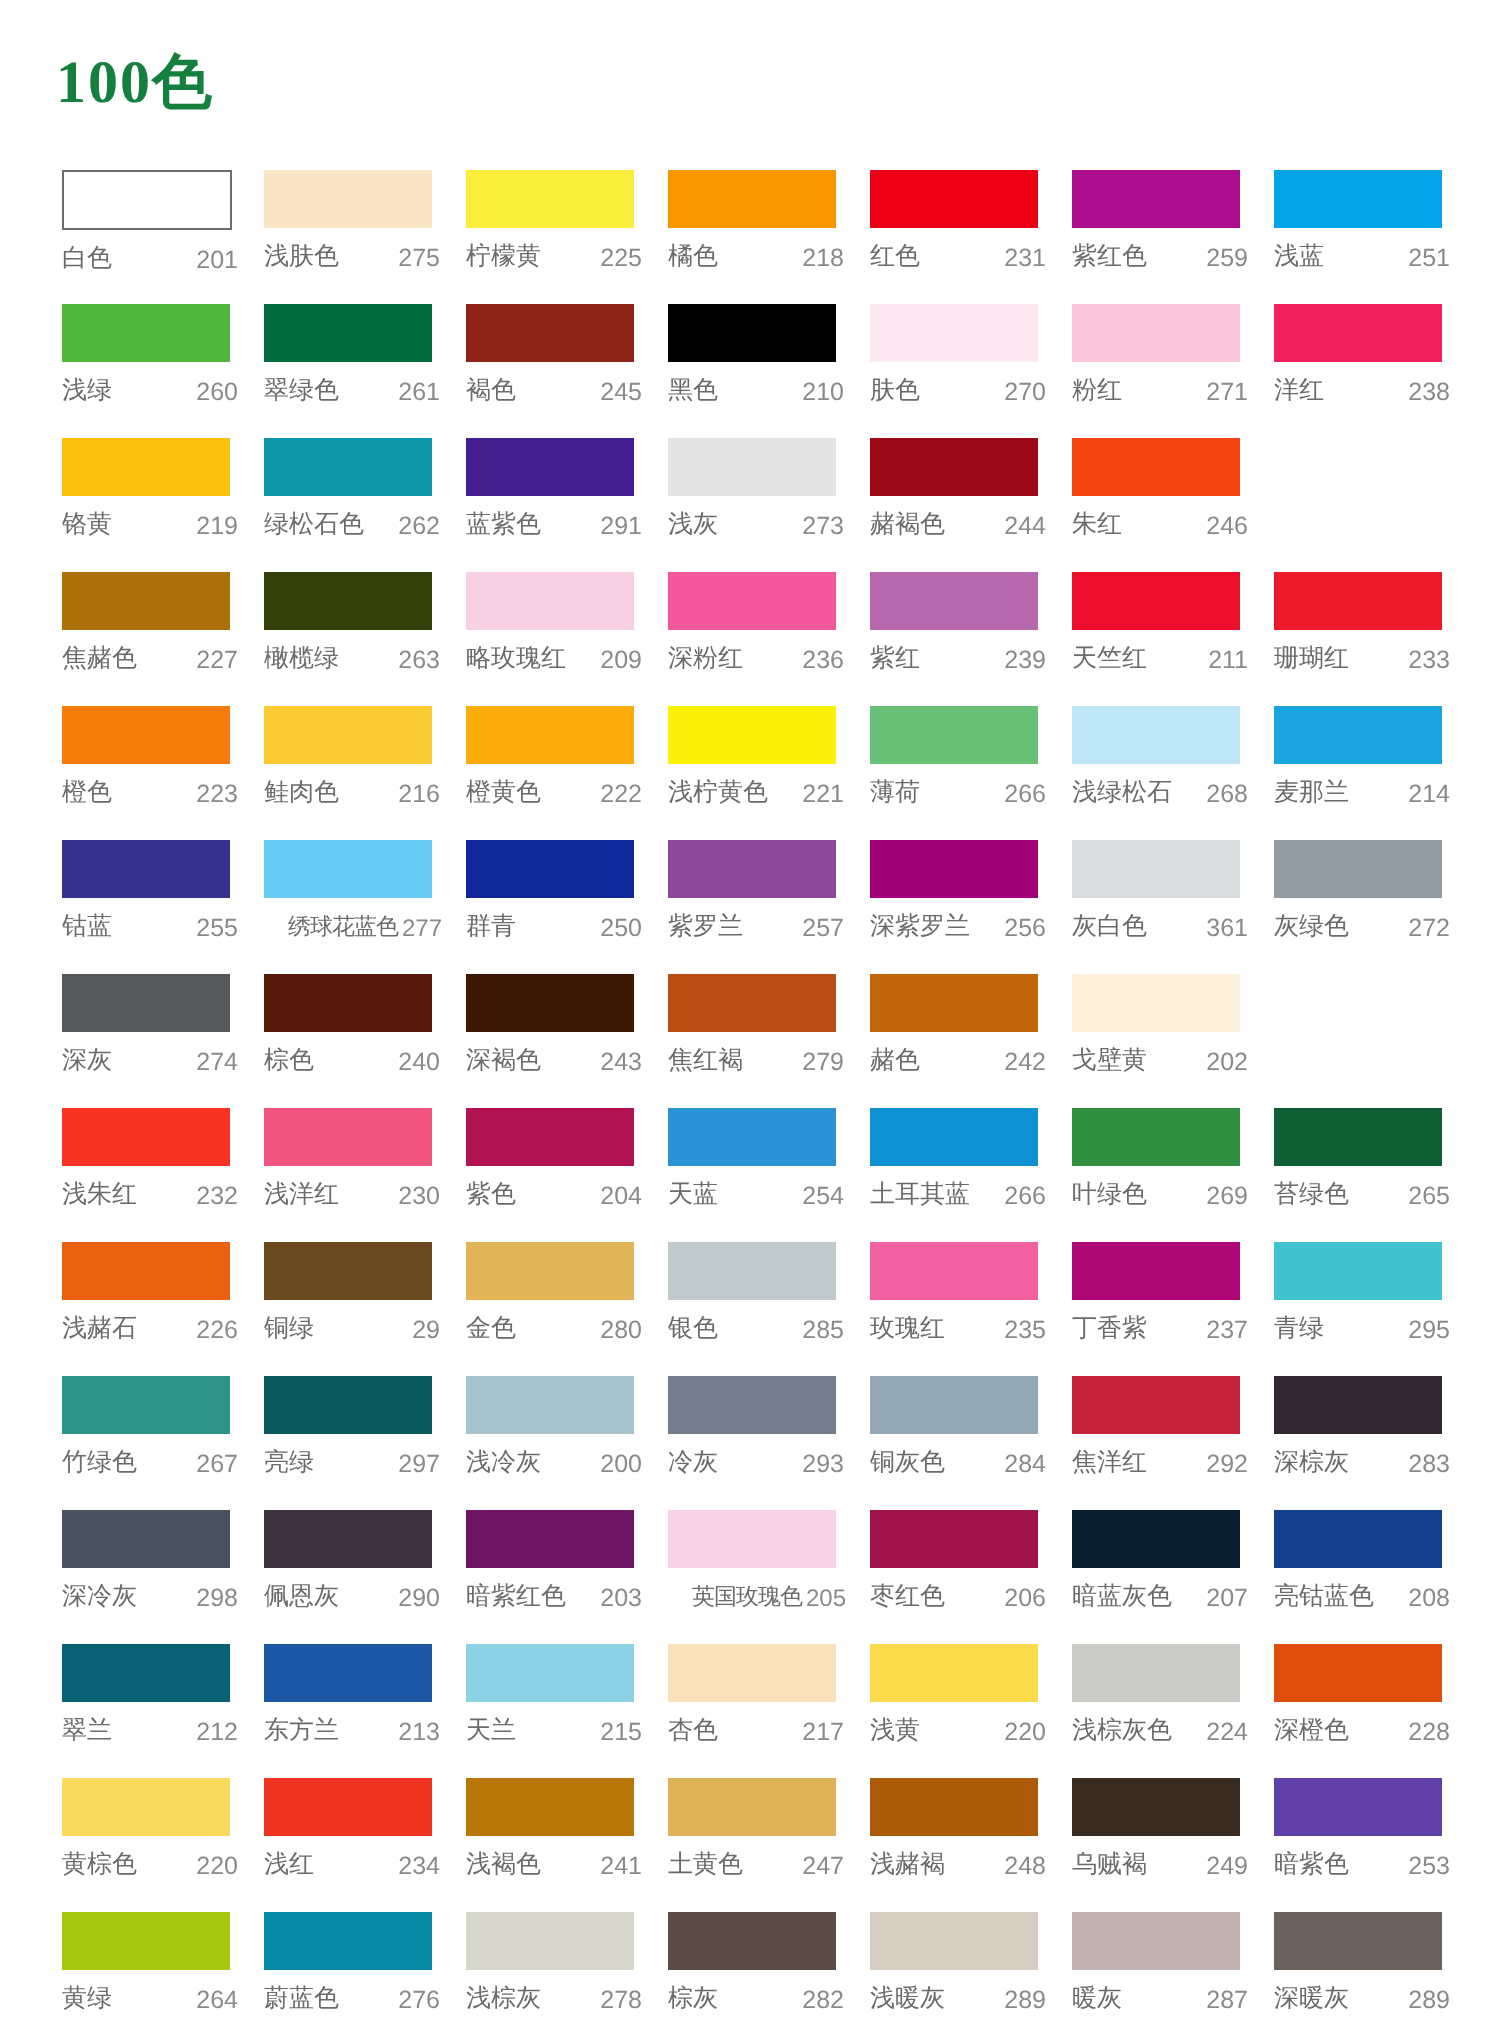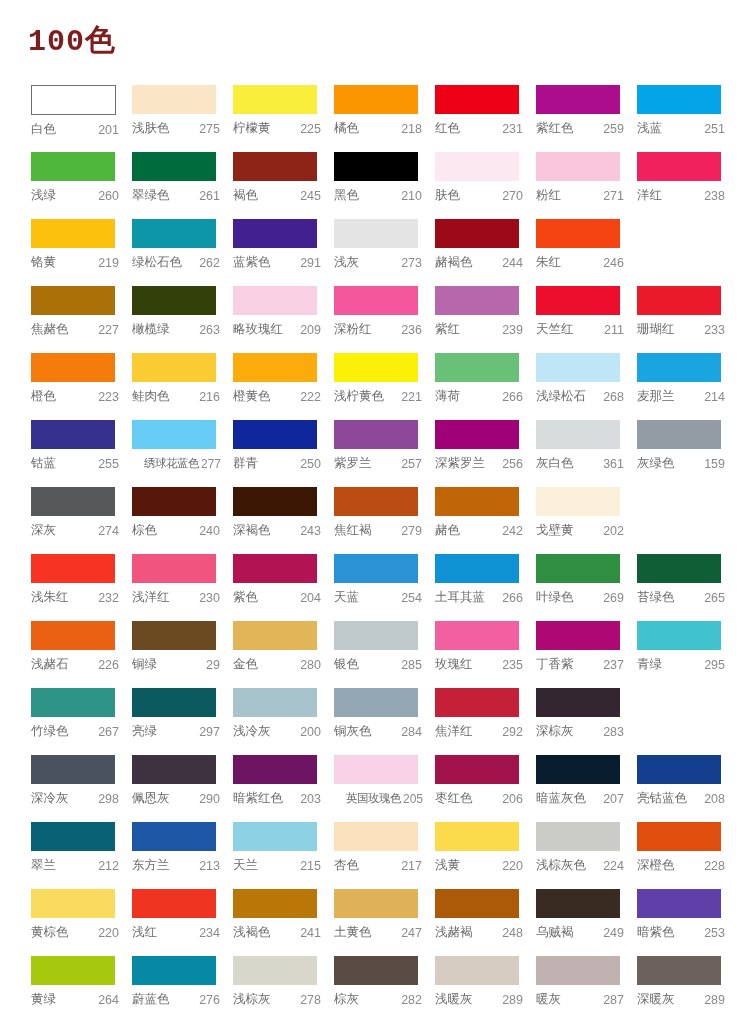--- a/index.html
+++ b/index.html
@@ -14,24 +14,24 @@
     font-family: "Liberation Sans", "DejaVu Sans", sans-serif;
     position: relative;
     overflow: hidden;
   }
   #chart-title {
     position: absolute;
     left: 28px;
     top: 27px;
     font-size: 30px;
     font-weight: bold;
-    color: #7f1d1d;
+    color: #15803d;
     letter-spacing: 1px;
     line-height: 1;
-    font-family: Liberation Mono, monospace;
+    font-family: Liberation Serif, serif;
   }
   #swatch-grid {
     position: absolute;
     left: 31px;
     top: 85px;
     width: 690px;
   }
   .swatch-row {
     display: flex;
     height: 67px;
@@ -371,21 +371,21 @@
         <span class="swatch-chip" style="background: rgb(216, 220, 221);"></span>
         <div class="swatch-caption">
           <span class="swatch-name">灰白色</span>
           <span class="swatch-code">361</span>
         </div>
       </div>
       <div class="swatch-cell">
         <span class="swatch-chip" style="background: rgb(147, 155, 164);"></span>
         <div class="swatch-caption">
           <span class="swatch-name">灰绿色</span>
-          <span class="swatch-code">159</span>
+          <span class="swatch-code">272</span>
         </div>
       </div>
     </div>
     <div class="swatch-row">
       <div class="swatch-cell">
         <span class="swatch-chip" style="background: rgb(87, 88, 89);"></span>
         <div class="swatch-caption">
           <span class="swatch-name">深灰</span>
           <span class="swatch-code">274</span>
         </div>
@@ -541,20 +541,27 @@
         <div class="swatch-caption">
           <span class="swatch-name">亮绿</span>
           <span class="swatch-code">297</span>
         </div>
       </div>
       <div class="swatch-cell">
         <span class="swatch-chip" style="background: rgb(167, 196, 205);"></span>
         <div class="swatch-caption">
           <span class="swatch-name">浅冷灰</span>
           <span class="swatch-code">200</span>
+        </div>
+      </div>
+      <div class="swatch-cell">
+        <span class="swatch-chip" style="background: rgb(117, 125, 141);"></span>
+        <div class="swatch-caption">
+          <span class="swatch-name">冷灰</span>
+          <span class="swatch-code">293</span>
         </div>
       </div>
       <div class="swatch-cell">
         <span class="swatch-chip" style="background: rgb(148, 167, 180);"></span>
         <div class="swatch-caption">
           <span class="swatch-name">铜灰色</span>
           <span class="swatch-code">284</span>
         </div>
       </div>
       <div class="swatch-cell">

